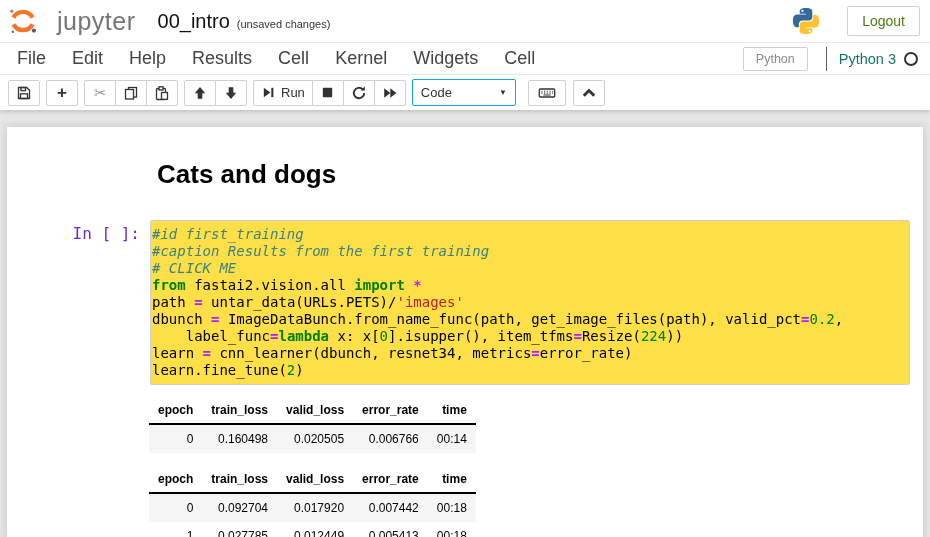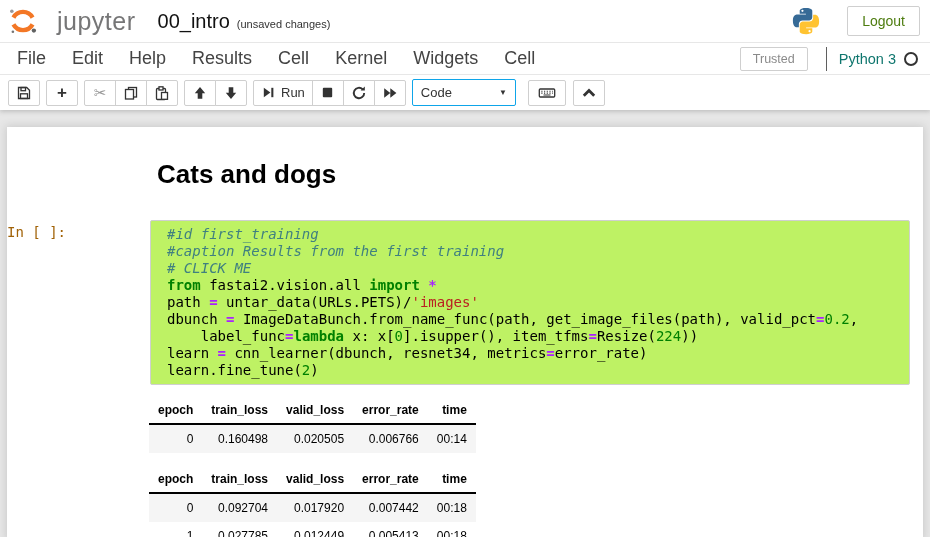--- a/index.html
+++ b/index.html
@@ -44,24 +44,24 @@
   .caret { font-size:8px; color:#333; }
   .tool-single { margin-right:7px; }
 
   
   .nb-container { background:#fff; margin:17px 7px 0; height:412px;
                   box-shadow:0 0 8px 1px rgba(87,87,87,0.2); padding-top:16px; }
   h1.md-head { font-size:26px; font-weight:700; color:#000; margin:16px 0 30px 150px;
                font-family:"Liberation Sans", sans-serif; }
 
   .cell { display:flex; }
-  .prompt { width:143px; flex:none; padding:4px 10px 0 0;
-            font-family:"DejaVu Sans Mono", monospace; font-size:14px; color:#a16207; }
+  .prompt { width:143px; flex:none; text-align:right; padding:4px 10px 0 0;
+            font-family:"DejaVu Sans Mono", monospace; font-size:16px; color:#6d28d9; }
   .input-area { flex:1; margin-right:13px; border:1px solid #cfcfcf; border-radius:2px;
-                background:#bef264; padding:5px 16px; font-family:"DejaVu Sans Mono", monospace;
+                background:#fde047; padding:5px 1px; font-family:"DejaVu Sans Mono", monospace;
                 font-size:14px; line-height:17px; white-space:pre; color:#000; cursor:text; }
   .tok-comment { color:#408080; font-style:italic; }
   .tok-keyword { color:#008000; font-weight:bold; }
   .tok-operator{ color:#AA22FF; font-weight:bold; }
   .tok-number  { color:#008000; }
   .tok-string  { color:#BA2121; }
 
   .output { margin:12px 0 0 142px; }
   .out-table { margin-bottom:13px; }
   table.df { border-collapse:collapse; font-family:"Liberation Sans", sans-serif; font-size:12px; color:#000; }
@@ -106,21 +106,21 @@
     <div class="menubar">
       <span class="menu-item">File</span>
       <span class="menu-item">Edit</span>
       <span class="menu-item">Help</span>
       <span class="menu-item">Results</span>
       <span class="menu-item">Cell</span>
       <span class="menu-item">Kernel</span>
       <span class="menu-item">Widgets</span>
       <span class="menu-item">Cell</span>
       <span class="spacer"></span>
-      <span class="trusted">Trusted</span>
+      <span class="trusted">Python</span>
       <span class="vdiv"></span>
       <span class="kernel-name">Python 3</span>
       <span class="kernel-ind"></span>
     </div>
 
     <div class="toolbar">
       <div class="btn-group">
         <button class="btn">
           <span>
             <svg class="ic" width="16" height="16" viewBox="0 0 16 16" fill="none" stroke="#333" stroke-width="1.3">

